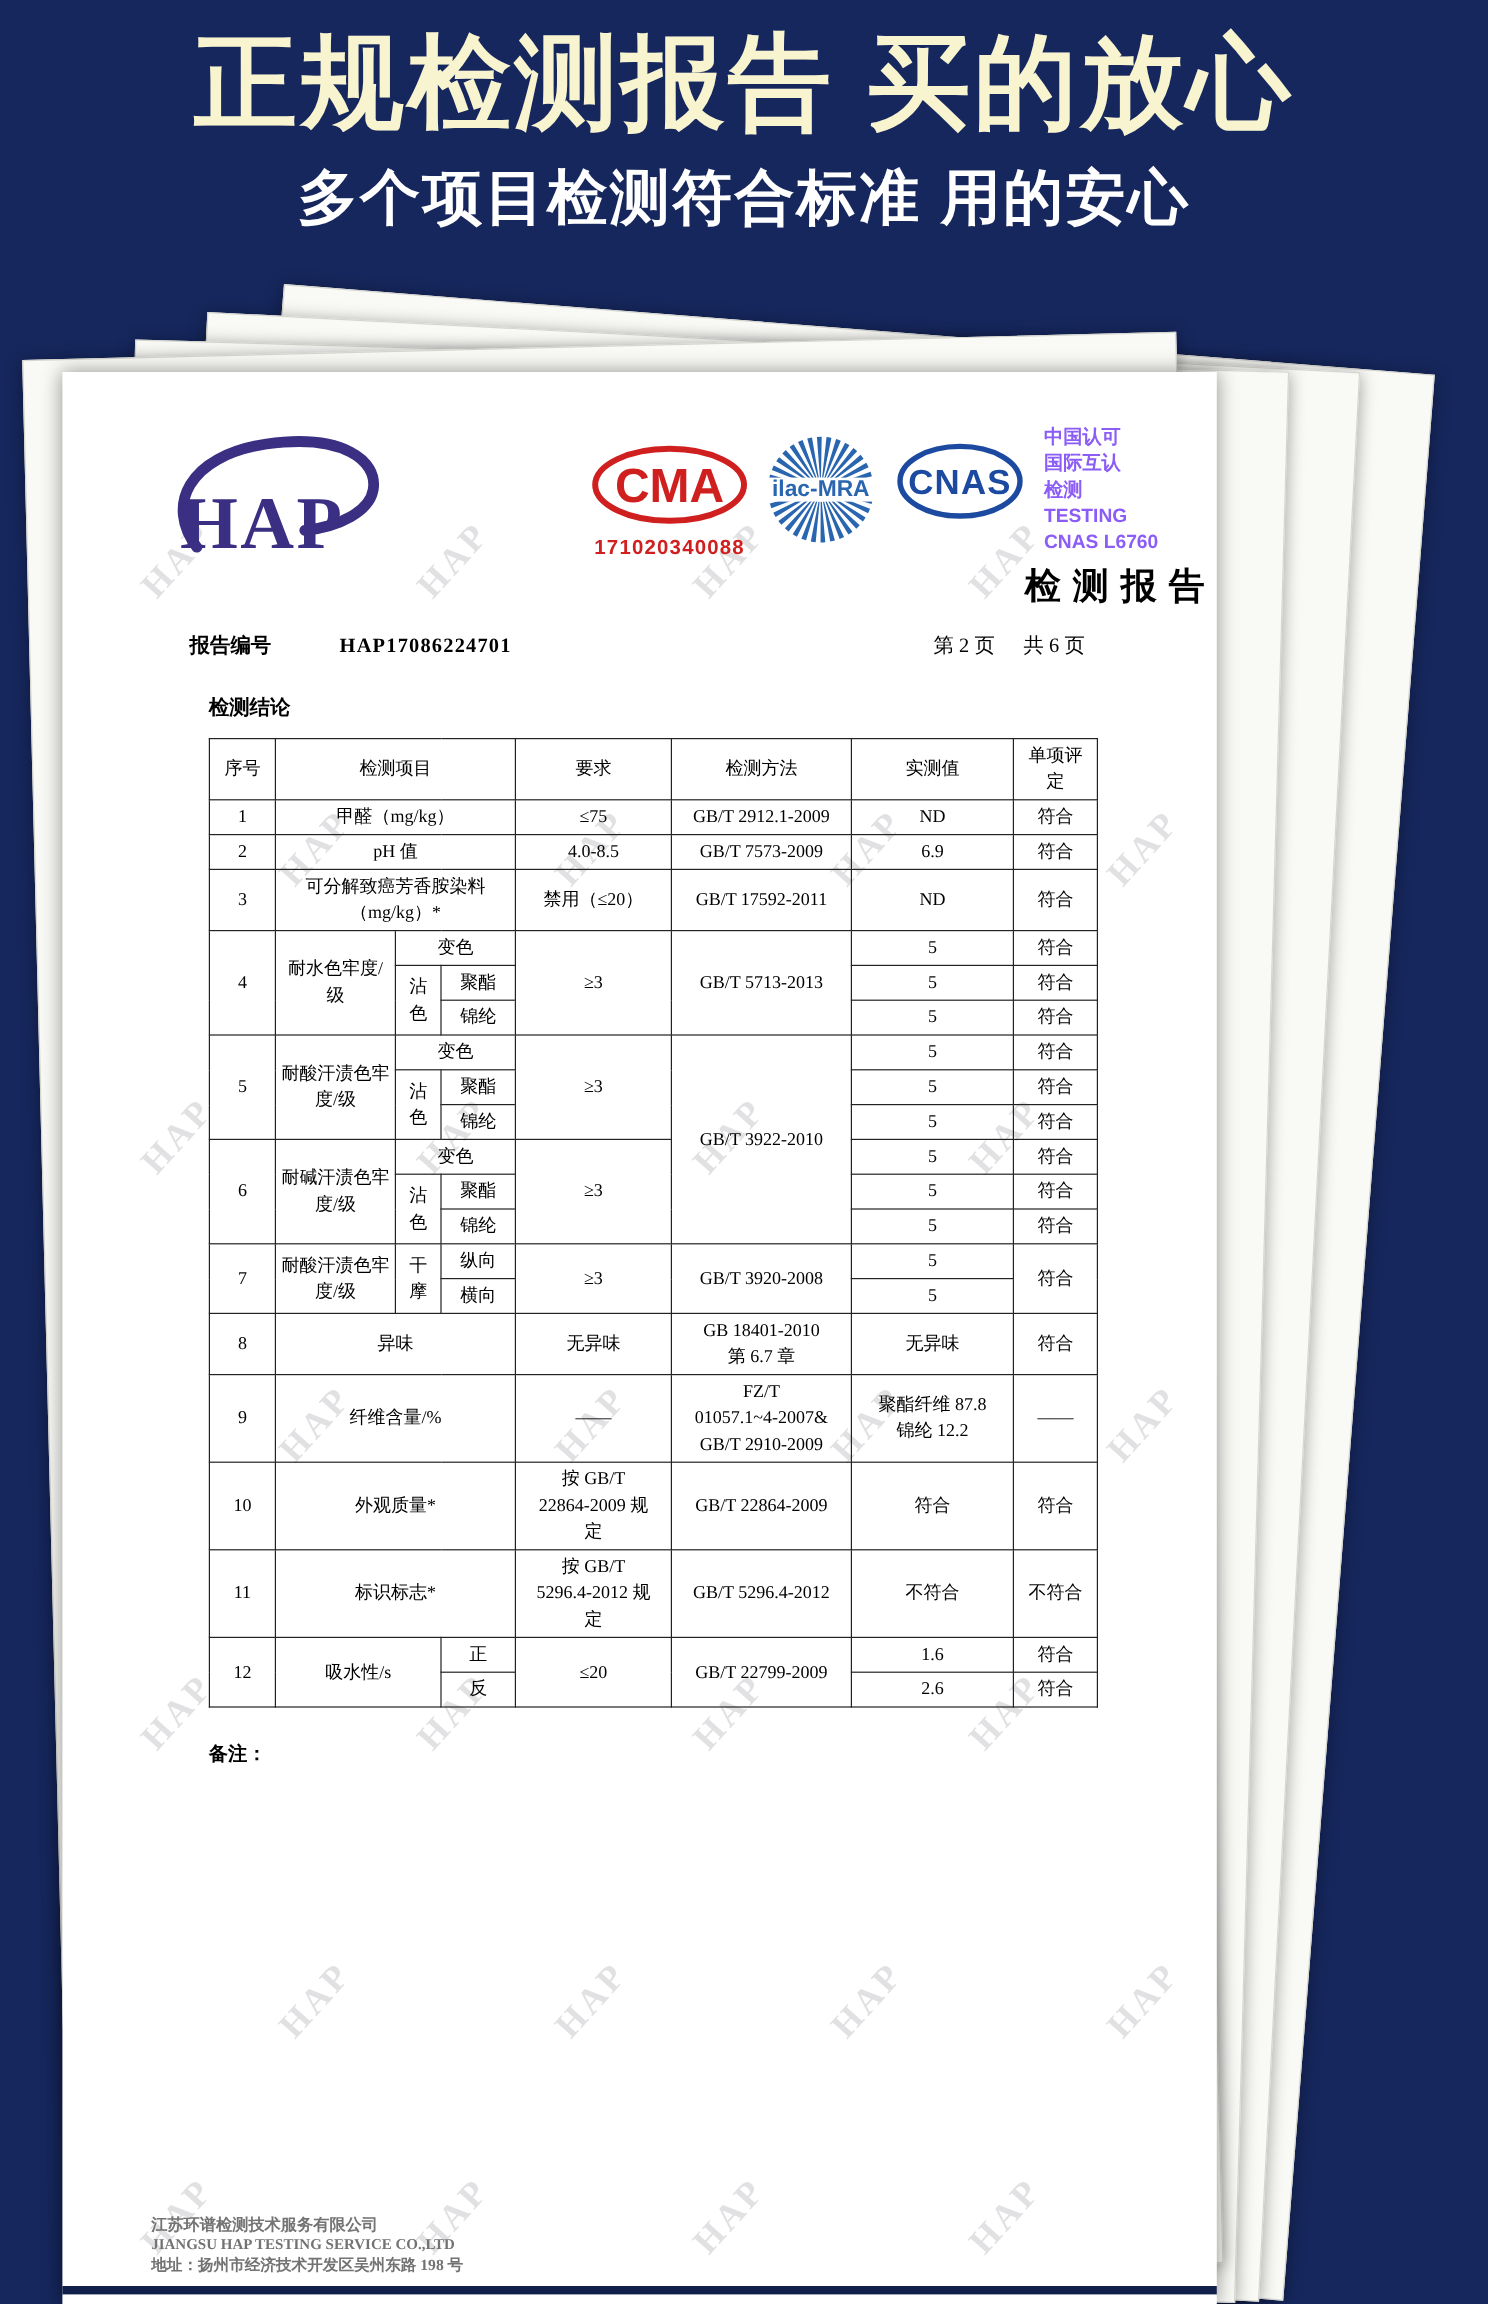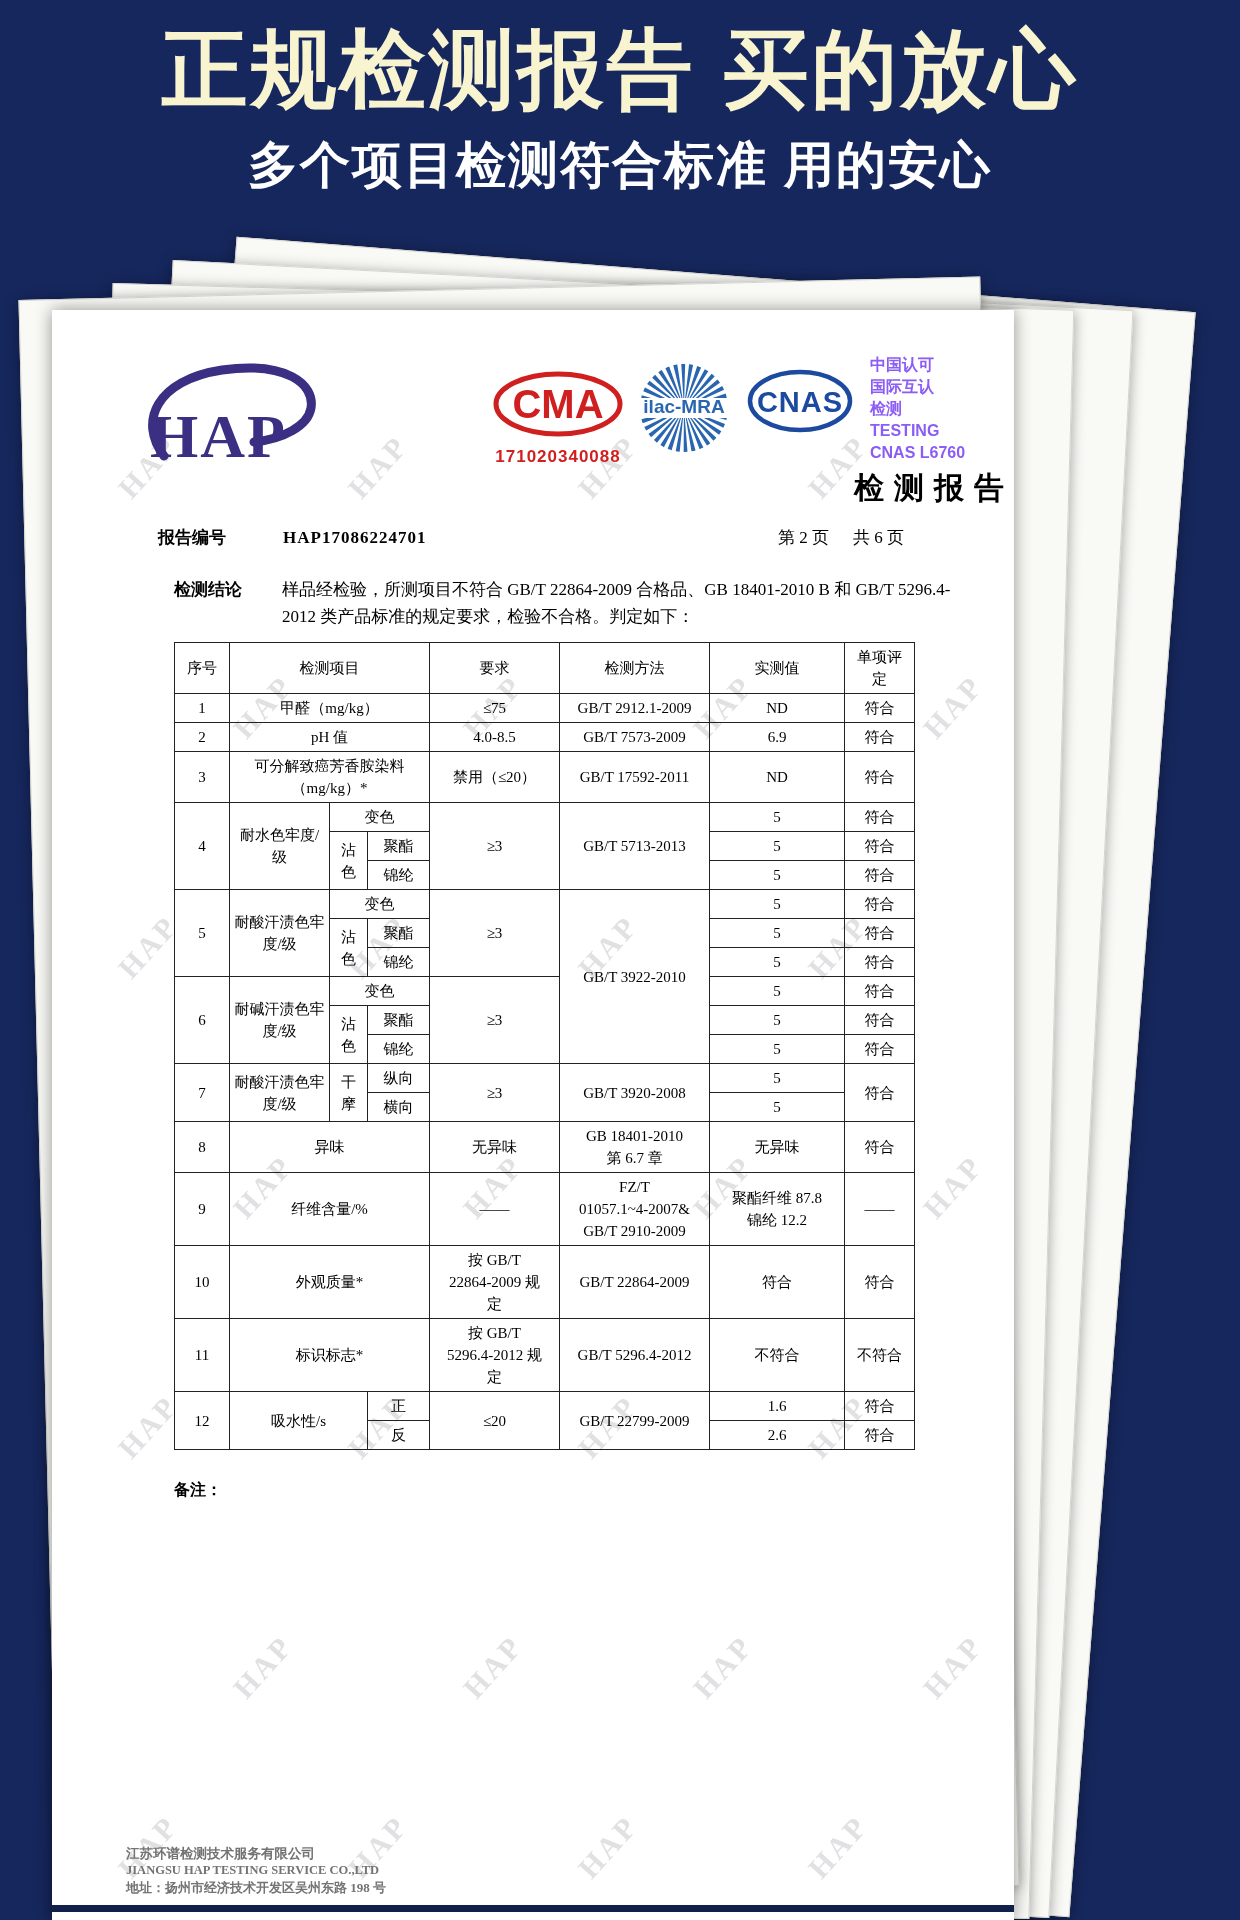--- a/index.html
+++ b/index.html
@@ -168,21 +168,20 @@
           <span class="report-no-value">HAP17086224701</span>
           <span class="page-info">
             <span>第 2 页</span>
             <span>共 6 页</span>
           </span>
         </div>
       </div>
 
       <div class="conclusion">
         <span class="conclusion-label">检测结论</span>
-        <span class="conclusion-text">样品经检验，所测项目不符合 GB/T 22864-2009 合格品、GB 18401-2010 B 和 GB/T 5296.4-2012 类产品标准的规定要求，检验不合格。判定如下：</span>
       </div>
 
       <table class="report-table">
         <colgroup>
           <col style="width:55px">
             <col style="width:100px">
             <col style="width:38px">
             <col style="width:62px">
           <col style="width:130px">
             <col style="width:150px">

